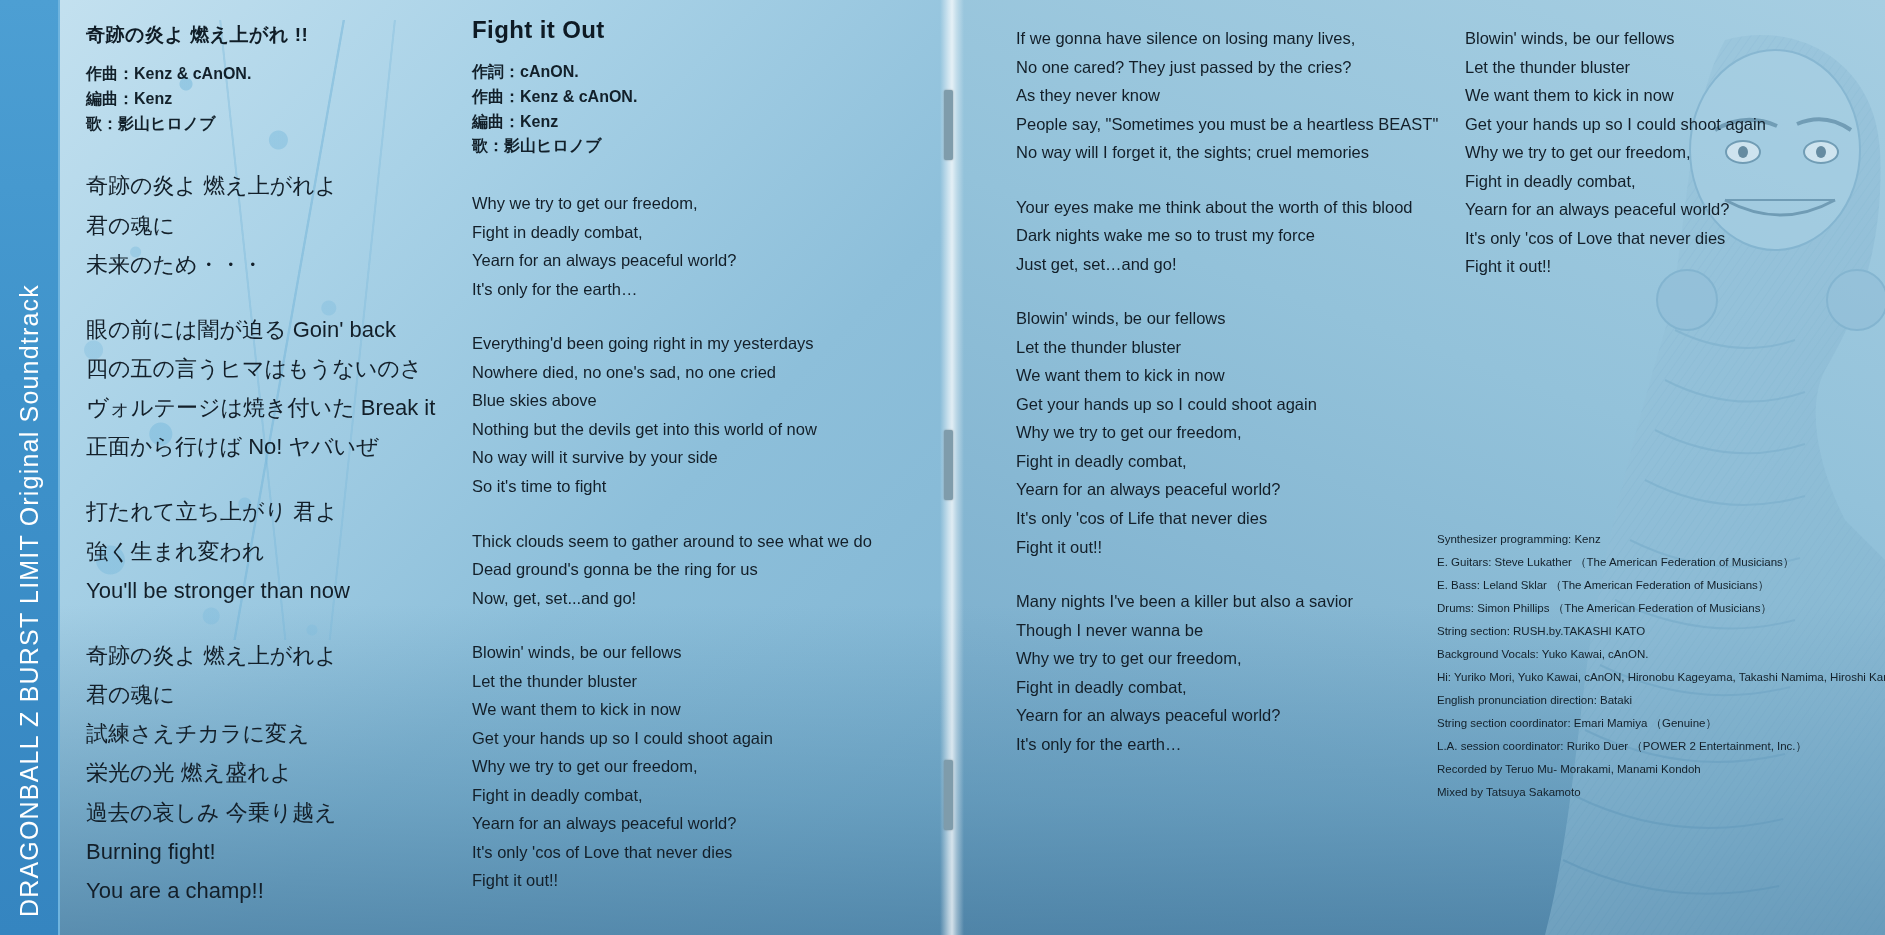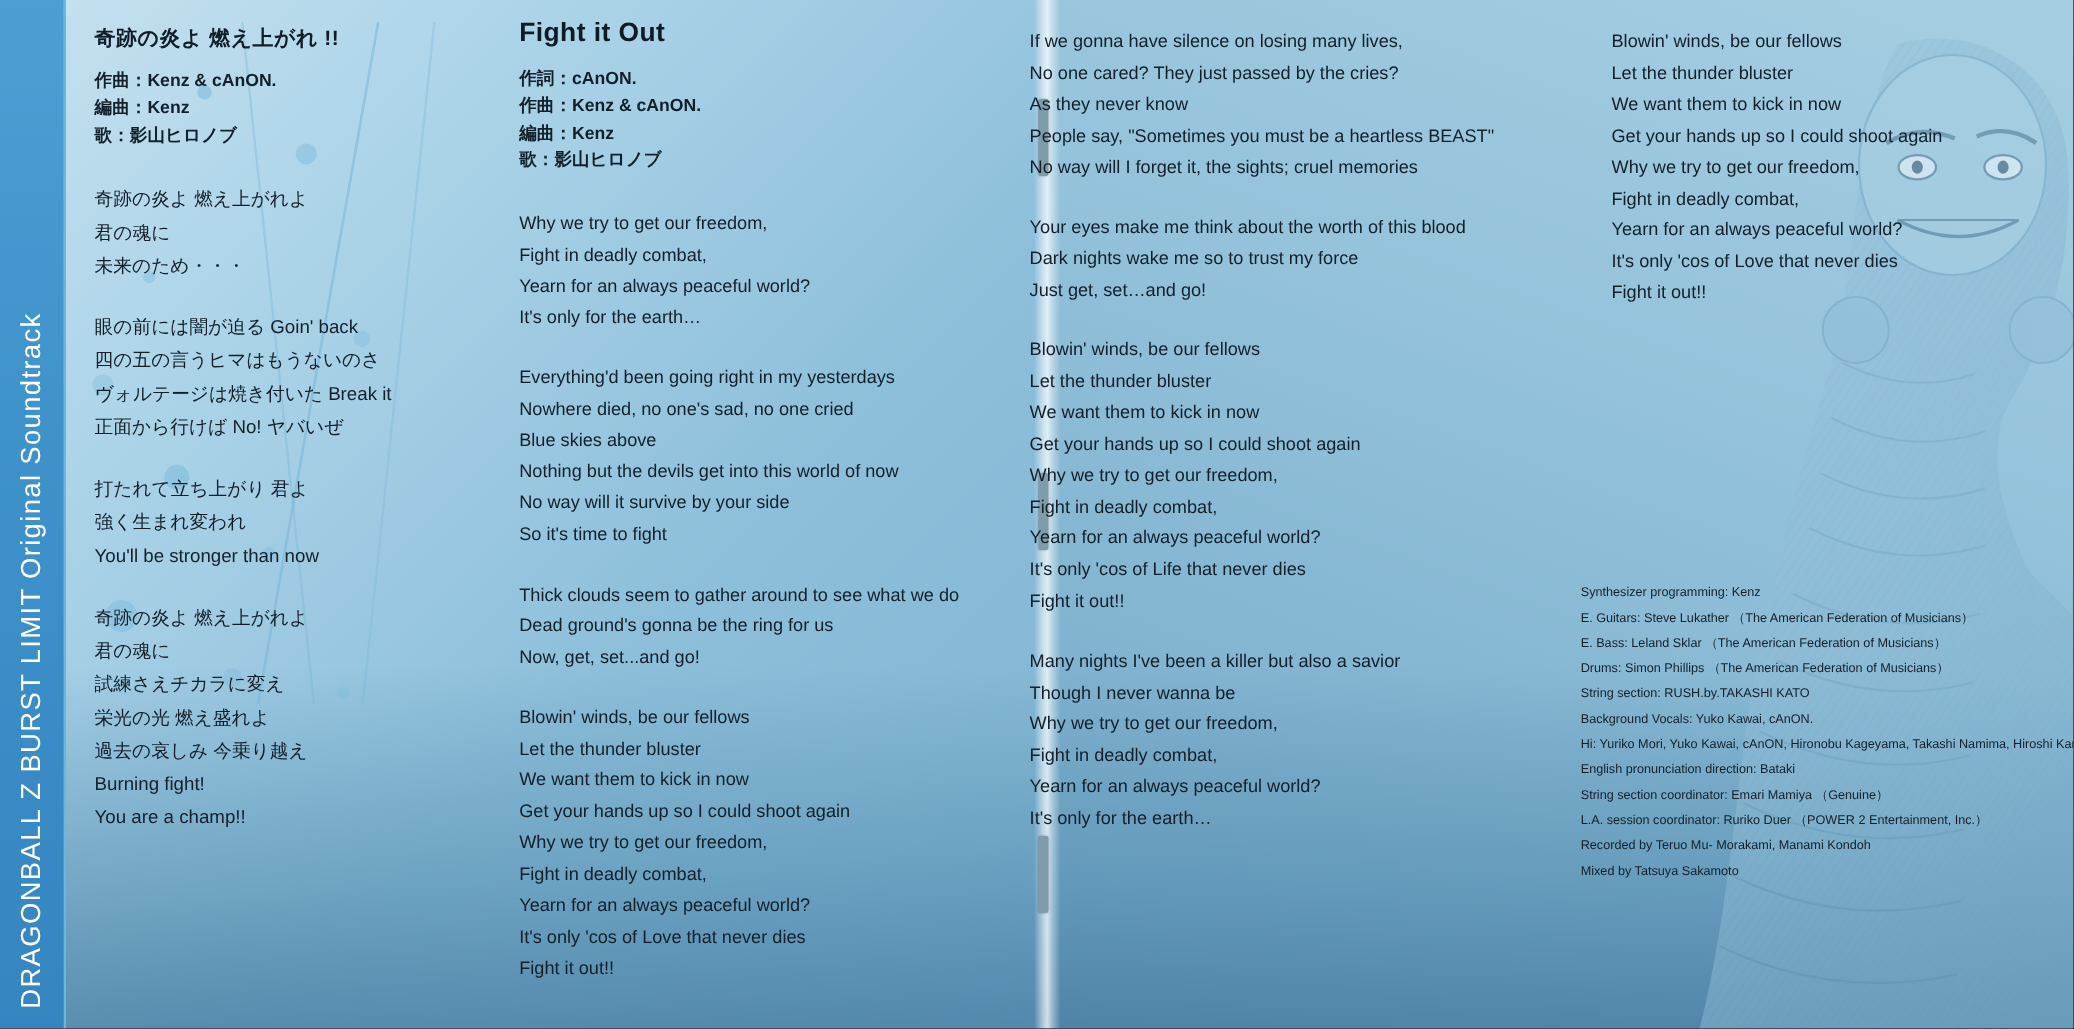--- a/index.html
+++ b/index.html
@@ -101,21 +101,21 @@
     font-family: "Liberation Sans", sans-serif;
   }
   
   .col {
     position: absolute;
     top: 0;
     color: #15222c;
   }
   #col1 { left: 86px;  top: 22px; width: 300px; }
   #col2 { left: 472px; top: 16px; width: 390px; }
-  #col3 { left: 936px; top: 24px; width: 400px; }
+  #col3 { left: 1016px; top: 24px; width: 400px; }
   #col4 { left: 1465px;top: 24px; width: 370px; }
 
   .song-title-jp {
     font-size: 19px;
     font-weight: bold;
     color: #101d27;
     margin: 0 0 14px 0;
     letter-spacing: 0.5px;
   }
   .song-title-en {
@@ -137,21 +137,21 @@
   .lyric-block {
     margin-bottom: 26px;
   }
   .lyric-line {
     font-size: 16.5px;
     line-height: 1.73;
     color: #131f29;
     white-space: nowrap;
   }
   .lyric-line.jp {
-    font-size: 17px;
+    font-size: 22px;
     line-height: 1.78;
   }
   
   .prod-credits {
     position: absolute;
     left: 1437px;
     top: 528px;
     width: 430px;
     color: #13202a;
     font-size: 11.5px;

